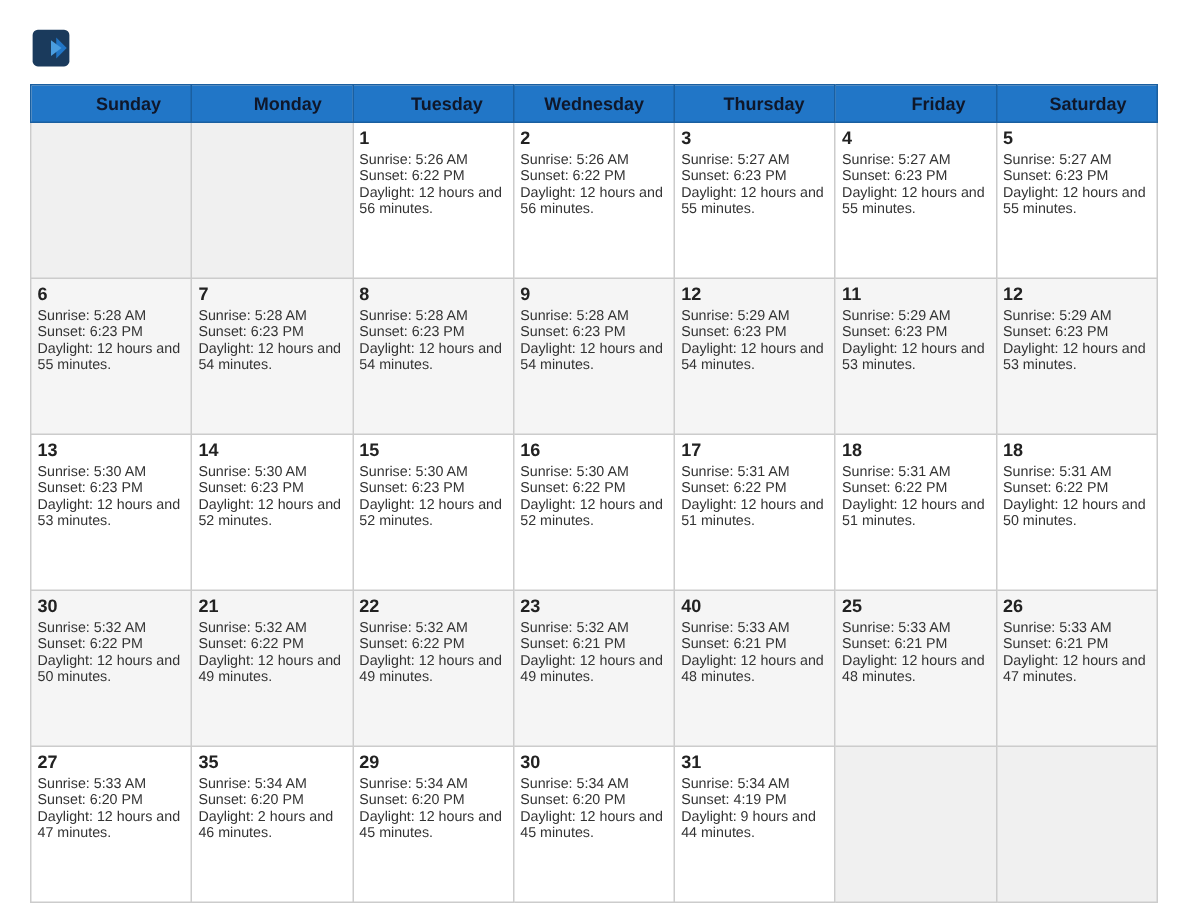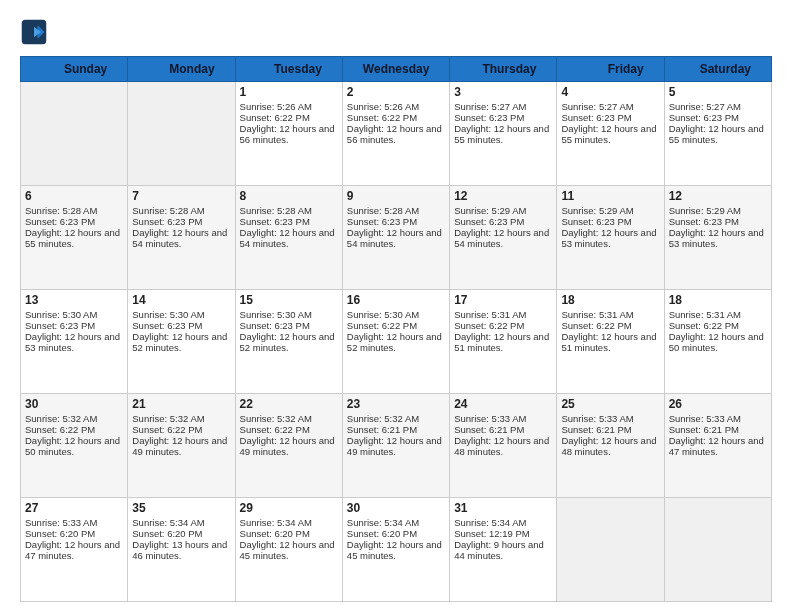--- a/index.html
+++ b/index.html
@@ -271,21 +271,21 @@
             <div>Sunset: 6:22 PM</div>
             <div>Daylight: 12 hours and 49 minutes.</div>
           </td>
           <td>
             <span class="day-num">23</span>
             <div>Sunrise: 5:32 AM</div>
             <div>Sunset: 6:21 PM</div>
             <div>Daylight: 12 hours and 49 minutes.</div>
           </td>
           <td>
-            <span class="day-num">24</span>
+            <span class="day-num">40</span>
             <div>Sunrise: 5:33 AM</div>
             <div>Sunset: 6:21 PM</div>
             <div>Daylight: 12 hours and 48 minutes.</div>
           </td>
           <td>
             <span class="day-num">25</span>
             <div>Sunrise: 5:33 AM</div>
             <div>Sunset: 6:21 PM</div>
             <div>Daylight: 12 hours and 48 minutes.</div>
           </td>
@@ -300,38 +300,38 @@
           <td>
             <span class="day-num">27</span>
             <div>Sunrise: 5:33 AM</div>
             <div>Sunset: 6:20 PM</div>
             <div>Daylight: 12 hours and 47 minutes.</div>
           </td>
           <td>
             <span class="day-num">35</span>
             <div>Sunrise: 5:34 AM</div>
             <div>Sunset: 6:20 PM</div>
-            <div>Daylight: 13 hours and 46 minutes.</div>
+            <div>Daylight: 2 hours and 46 minutes.</div>
           </td>
           <td>
             <span class="day-num">29</span>
             <div>Sunrise: 5:34 AM</div>
             <div>Sunset: 6:20 PM</div>
             <div>Daylight: 12 hours and 45 minutes.</div>
           </td>
           <td>
             <span class="day-num">30</span>
             <div>Sunrise: 5:34 AM</div>
             <div>Sunset: 6:20 PM</div>
             <div>Daylight: 12 hours and 45 minutes.</div>
           </td>
           <td>
             <span class="day-num">31</span>
             <div>Sunrise: 5:34 AM</div>
-            <div>Sunset: 12:19 PM</div>
+            <div>Sunset: 4:19 PM</div>
             <div>Daylight: 9 hours and 44 minutes.</div>
           </td>
           <td class="empty"></td>
           <td class="empty"></td>
         </tr>
       </tbody>
   </table>
 </div>
 
 </body></html>

